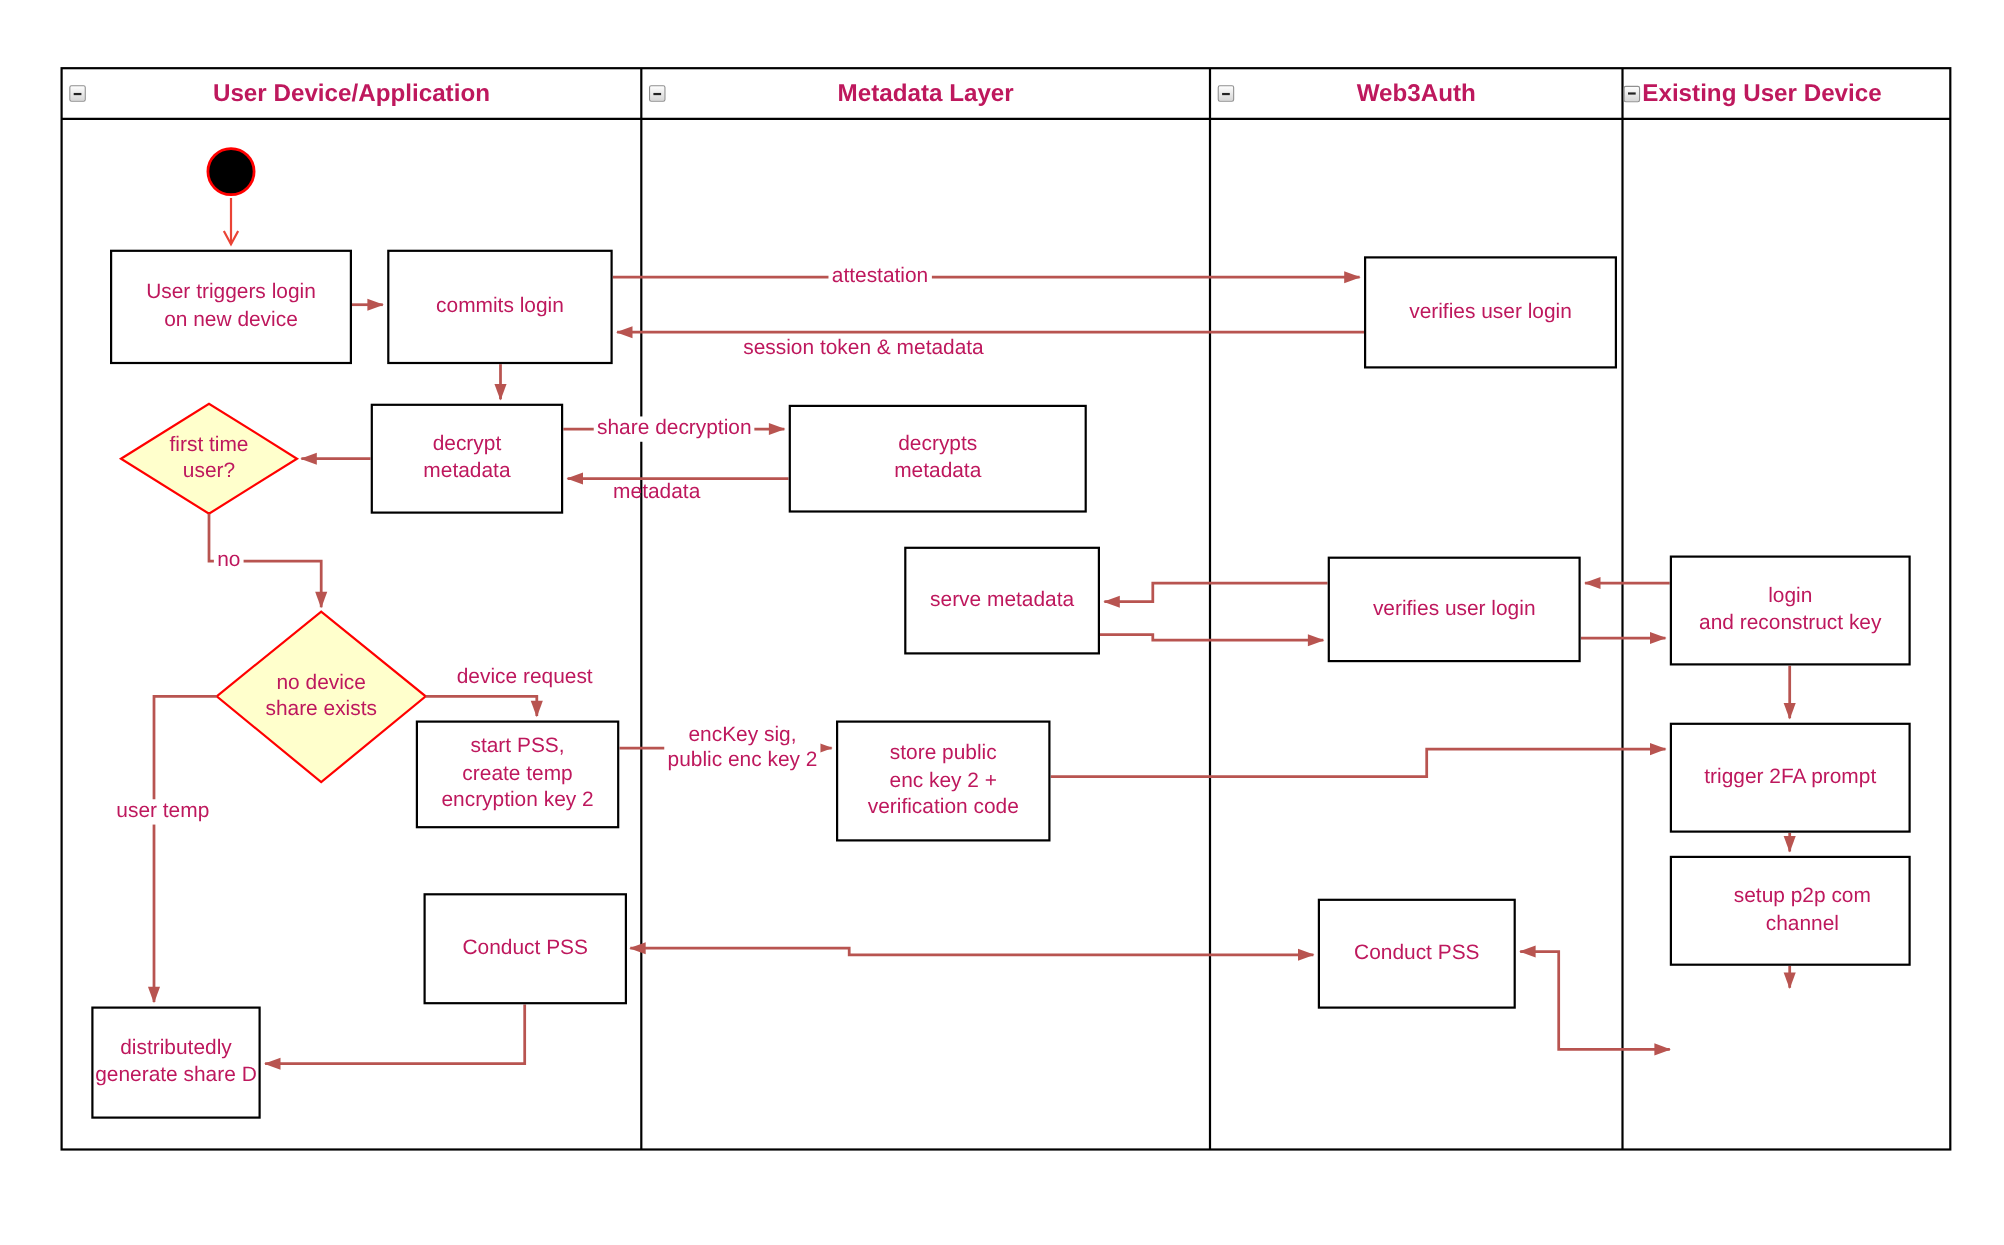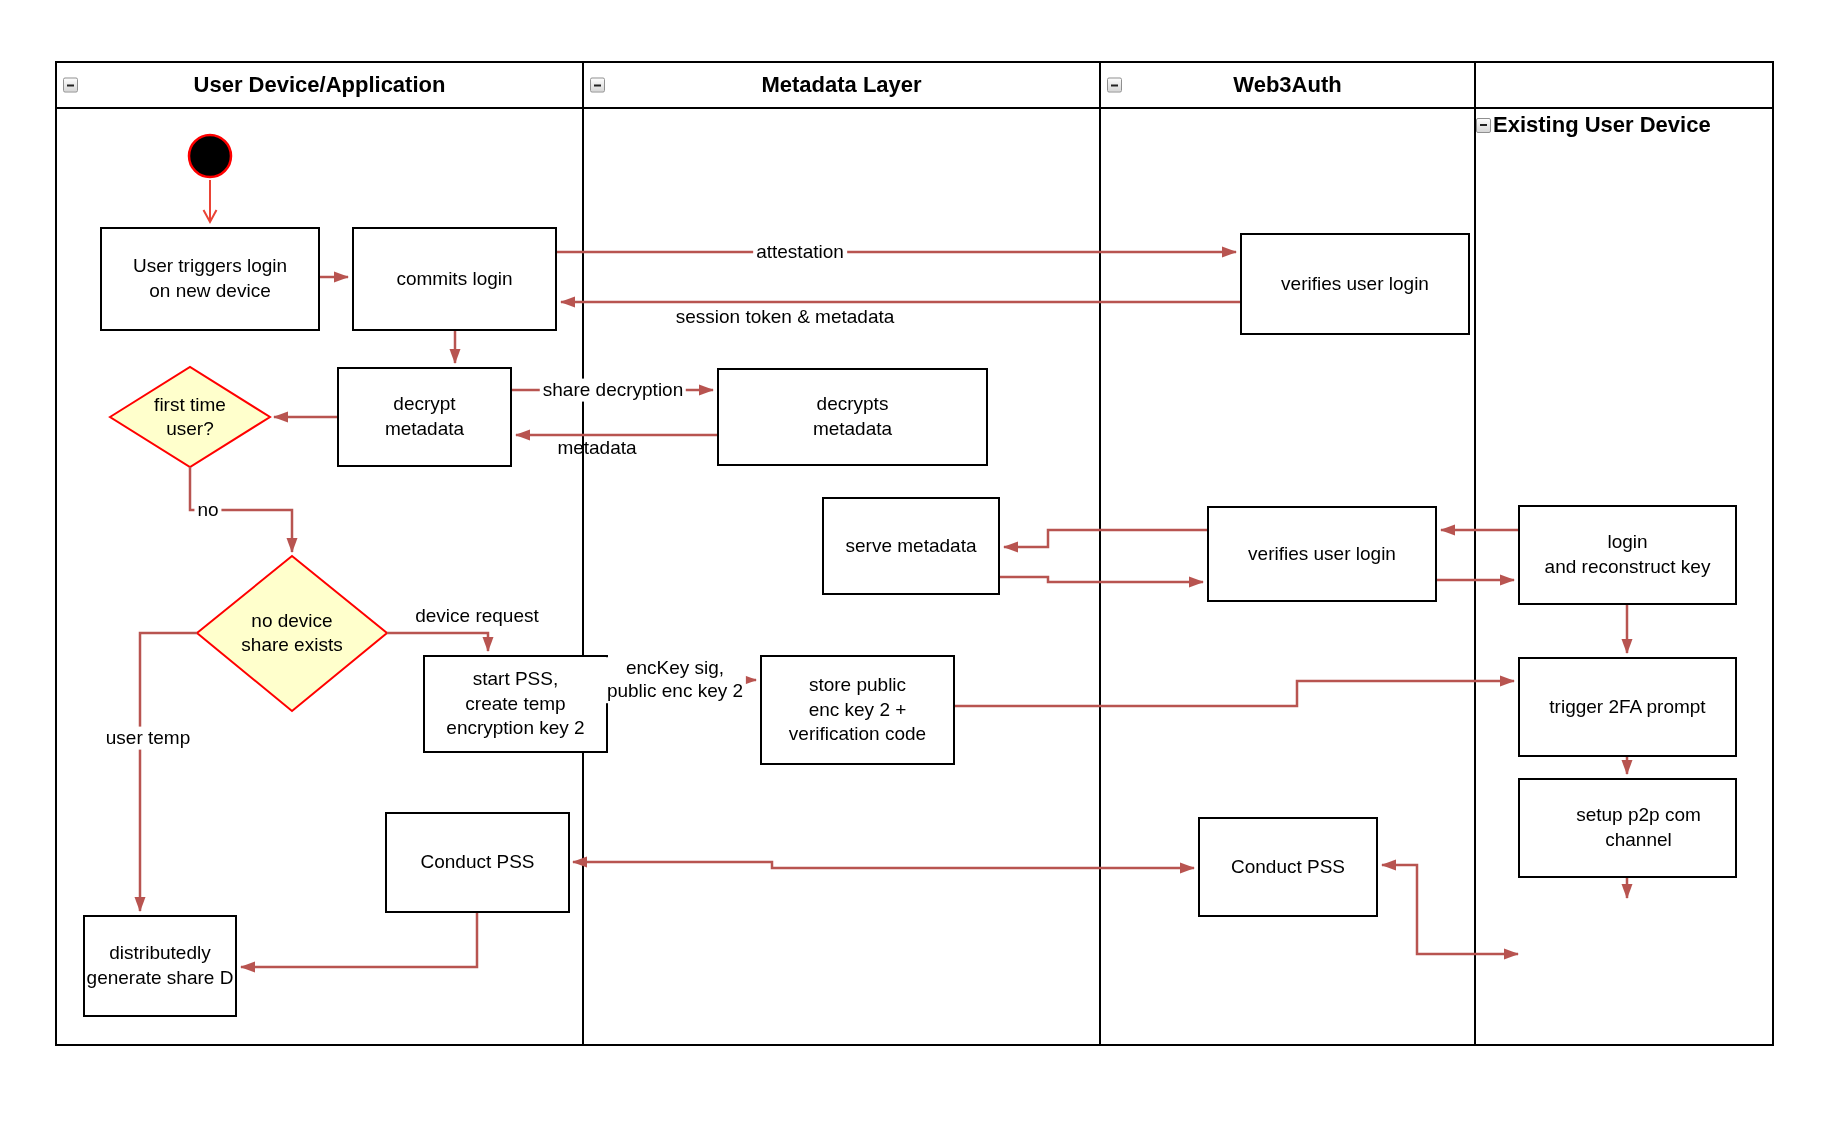--- a/index.html
+++ b/index.html
@@ -1,17 +1,17 @@
 <!DOCTYPE html>
 <html style="--arrow: #b85450; --start-arrow: #ea4335; --highlight: #ff0000; --diamond-fill: #ffffcc;"><head>
 <meta charset="utf-8">
 <style>
   html,body{margin:0;padding:0;background:#ffffff;}
   .stage{position:relative;width:1822px;height:1132px;background:#fff;
-         font-family:"Liberation Sans",sans-serif;color:#000000;overflow:hidden;}
+         font-family:"Liberation Sans",sans-serif;color:#be185d;overflow:hidden;}
   svg.layer{position:absolute;left:0;top:0;width:1822px;height:1132px;}
 
   
   .frame-line{stroke:#000;stroke-width:2;fill:none;}
   .lane-h{position:absolute;top:63px;height:44px;display:flex;align-items:center;
           justify-content:center;font-weight:bold;font-size:22px;box-sizing:border-box;}
   .lane-h.left{justify-content:flex-start;}
   .collapse{position:absolute;left:7px;top:50%;transform:translateY(-50%);
             width:15px;height:15px;border:1px solid #8f8f8f;border-radius:2px;
             background:linear-gradient(#fdfdfd,#d6d6d6);display:flex;align-items:center;
@@ -101,33 +101,33 @@
         <i></i>
       </span>
     <span>Metadata Layer</span>
   </div>
   <div class="lane-h" style="left:1100px;width:375px;">
     <span class="collapse">
         <i></i>
       </span>
     <span>Web3Auth</span>
   </div>
-  <div class="lane-h left" style="left:1476px;width:296px;margin-top:40px;">
+  <div class="lane-h left" style="left:1476px;width:296px;">
     <span class="collapse">
         <i></i>
       </span>
     <span>Existing User Device</span>
   </div>
 
   <div class="node" style="left:100px;top:227px;width:220px;height:104px;">User triggers login
 on new device</div>
   <div class="node" style="left:352px;top:227px;width:205px;height:104px;">commits login</div>
   <div class="node" style="left:337px;top:367px;width:175px;height:100px;">decrypt
 metadata</div>
-  <div class="node" style="left:378px;top:655px;width:185px;height:98px;margin-left:45px;">start PSS,
+  <div class="node" style="left:378px;top:655px;width:185px;height:98px;">start PSS,
 create temp
 encryption key 2</div>
   <div class="node" style="left:385px;top:812px;width:185px;height:101px;">Conduct PSS</div>
   <div class="node" style="left:83px;top:915px;width:154px;height:102px;">distributedly
 generate share D</div>
 
   <div class="dlabel" style="left:110px;top:387px;width:160px;height:60px;">first time
 user?</div>
   <div class="dlabel" style="left:197px;top:603px;width:190px;height:60px;">no device
 share exists</div>

